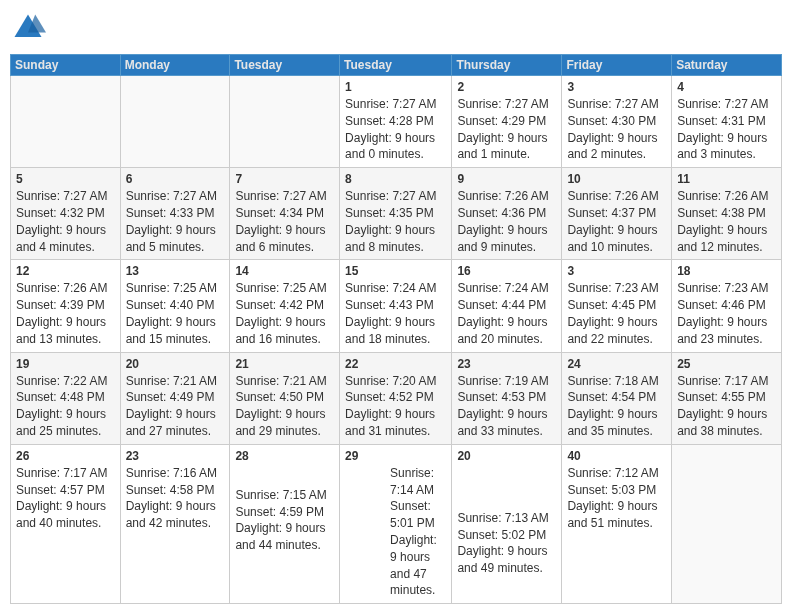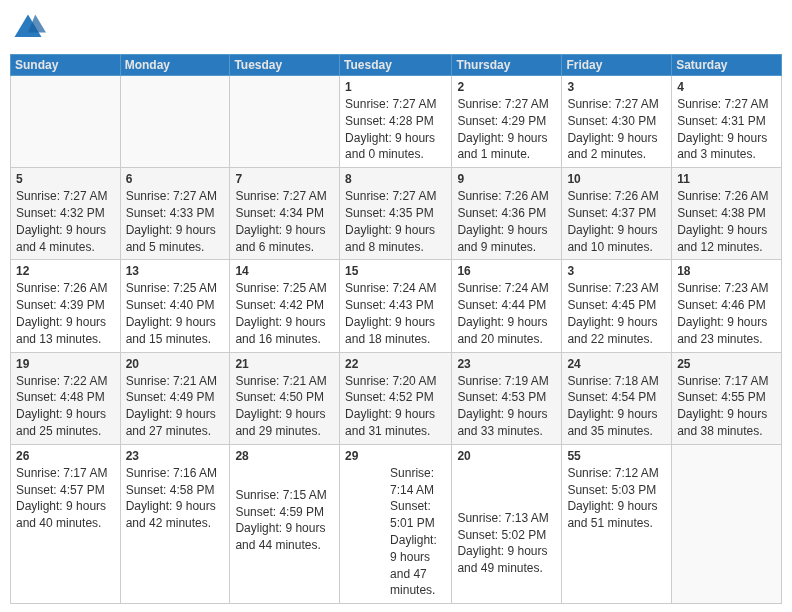--- a/index.html
+++ b/index.html
@@ -336,21 +336,21 @@
 and 47 minutes.</div>
         </td>
         <td>
           <span class="day-num">20</span>
           <div class="day-info" style="white-space: pre-line; margin-top: 47px;">Sunrise: 7:13 AM
 Sunset: 5:02 PM
 Daylight: 9 hours
 and 49 minutes.</div>
         </td>
         <td>
-          <span class="day-num">55</span>
+          <span class="day-num">40</span>
           <div class="day-info" style="white-space: pre-line;">Sunrise: 7:12 AM
 Sunset: 5:03 PM
 Daylight: 9 hours
 and 51 minutes.</div>
         </td>
         <td class="empty"></td>
       </tr>
     </tbody>
 </table>
 

